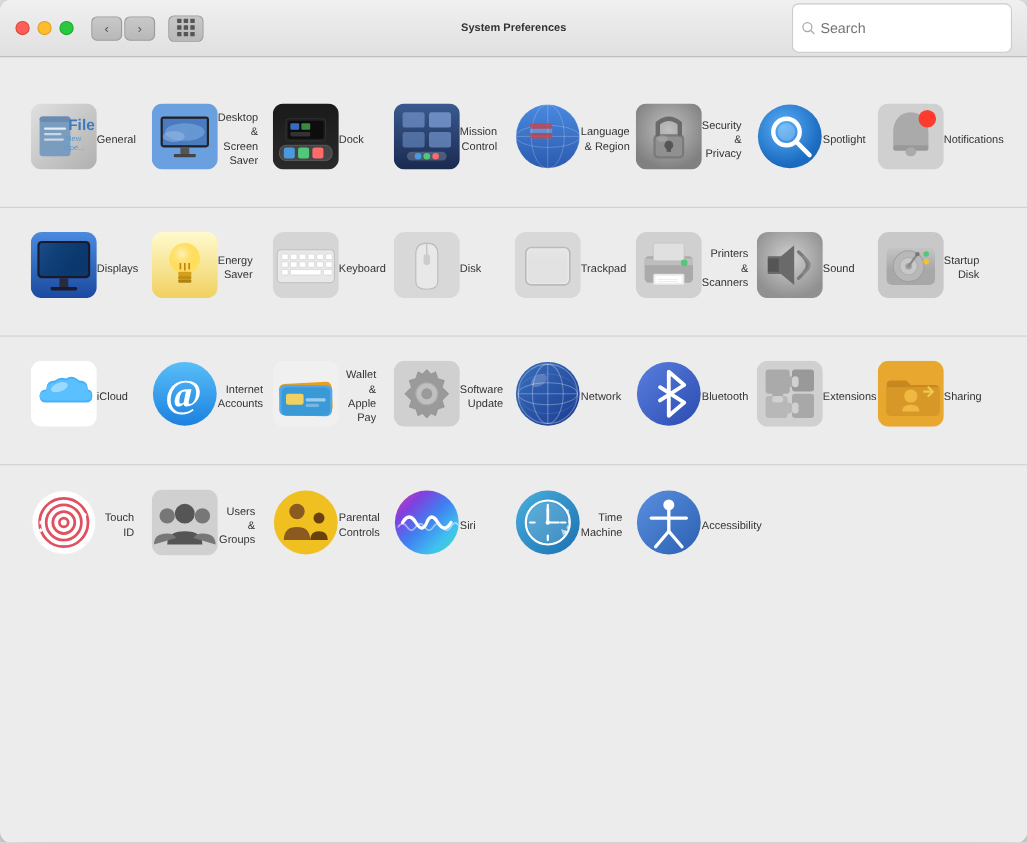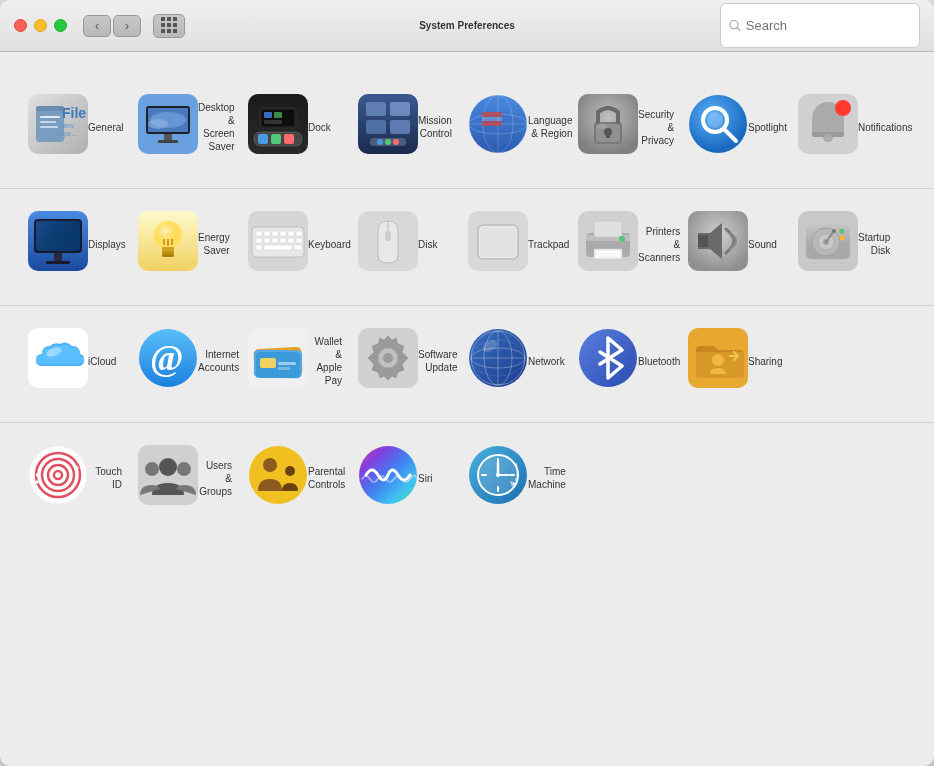--- a/index.html
+++ b/index.html
@@ -688,20 +688,48 @@
                   <stop offset="100%" stop-color="#2a4aaf"></stop>
                 </linearGradient>
               </defs>
 
               <path d="M30 10 L30 50 M30 10 L44 22 L22 36 M44 38 L22 24 M30 50 L44 38" fill="none" stroke="white" stroke-width="3.5" stroke-linecap="round" stroke-linejoin="round"></path>
             </svg>
           </div>
           <span class="pref-label">Bluetooth</span>
         </div>
 
+        <div class="pref-item">
+          <div class="icon-img">
+            <svg width="60" height="60" viewBox="0 0 60 60">
+              <rect width="60" height="60" rx="10" fill="#d0d0d0"></rect>
+
+              <rect x="8" y="8" width="22" height="22" rx="3" fill="#aaaaaa"></rect>
+
+              <rect x="28" y="14" width="6" height="10" rx="3" fill="#aaaaaa"></rect>
+
+              <rect x="14" y="28" width="10" height="6" rx="3" fill="#aaaaaa"></rect>
+
+              <rect x="32" y="8" width="20" height="20" rx="3" fill="#999999"></rect>
+
+              <rect x="32" y="14" width="6" height="10" rx="3" fill="#d0d0d0"></rect>
+
+              <rect x="8" y="32" width="20" height="20" rx="3" fill="#b8b8b8"></rect>
+
+              <rect x="14" y="32" width="10" height="6" rx="3" fill="#d0d0d0"></rect>
+
+              <rect x="26" y="38" width="6" height="10" rx="3" fill="#b8b8b8"></rect>
+
+              <rect x="32" y="30" width="20" height="22" rx="3" fill="#a8a8a8"></rect>
+
+              <rect x="32" y="38" width="6" height="10" rx="3" fill="#d0d0d0"></rect>
+            </svg>
+          </div>
+          <span class="pref-label">Extensions</span>
+        </div>
 
         <div class="pref-item">
           <div class="icon-img">
             <svg width="60" height="60" viewBox="0 0 60 60">
               <rect width="60" height="60" rx="10" fill="#e8a830"></rect>
 
               <path d="M8 22 Q8 18 12 18 L26 18 L30 22 L52 22 Q56 22 56 26 L56 46 Q56 50 52 50 L12 50 Q8 50 8 46 Z" fill="#c88820"></path>
               <path d="M8 24 L56 24 L56 46 Q56 50 52 50 L12 50 Q8 50 8 46 Z" fill="#d89828"></path>
 
               <circle cx="30" cy="32" r="6" fill="#f0b840"></circle>
@@ -818,18 +846,41 @@
 
               <circle cx="30" cy="30" r="2" fill="white"></circle>
 
               <path d="M48 18 Q52 30 44 42" fill="none" stroke="rgba(255,255,255,0.6)" stroke-width="1.5" stroke-dasharray="3,2"></path>
               <polygon points="44,42 48,38 42,36" fill="rgba(255,255,255,0.6)"></polygon>
             </svg>
           </div>
           <span class="pref-label">Time<br>Machine</span>
         </div>
 
+        <div class="pref-item">
+          <div class="icon-img">
+            <svg width="60" height="60" viewBox="0 0 60 60">
+              <circle cx="30" cy="30" r="29" fill="url(#accBg)"></circle>
+              <defs>
+                <linearGradient id="accBg" x1="0" y1="0" x2="60" y2="60" gradientUnits="userSpaceOnUse">
+                  <stop offset="0%" stop-color="#5a90df"></stop>
+                  <stop offset="100%" stop-color="#2a60af"></stop>
+                </linearGradient>
+              </defs>
+
+              <circle cx="30" cy="14" r="5" fill="white"></circle>
+
+              <line x1="30" y1="19" x2="30" y2="38" stroke="white" stroke-width="3" stroke-linecap="round"></line>
+
+              <line x1="14" y1="26" x2="46" y2="26" stroke="white" stroke-width="3" stroke-linecap="round"></line>
+
+              <line x1="30" y1="38" x2="18" y2="52" stroke="white" stroke-width="3" stroke-linecap="round"></line>
+              <line x1="30" y1="38" x2="42" y2="52" stroke="white" stroke-width="3" stroke-linecap="round"></line>
+            </svg>
+          </div>
+          <span class="pref-label">Accessibility</span>
+        </div>
 
       </div>
     </div>
 
   </div>
 </div>
 
 </body></html>

